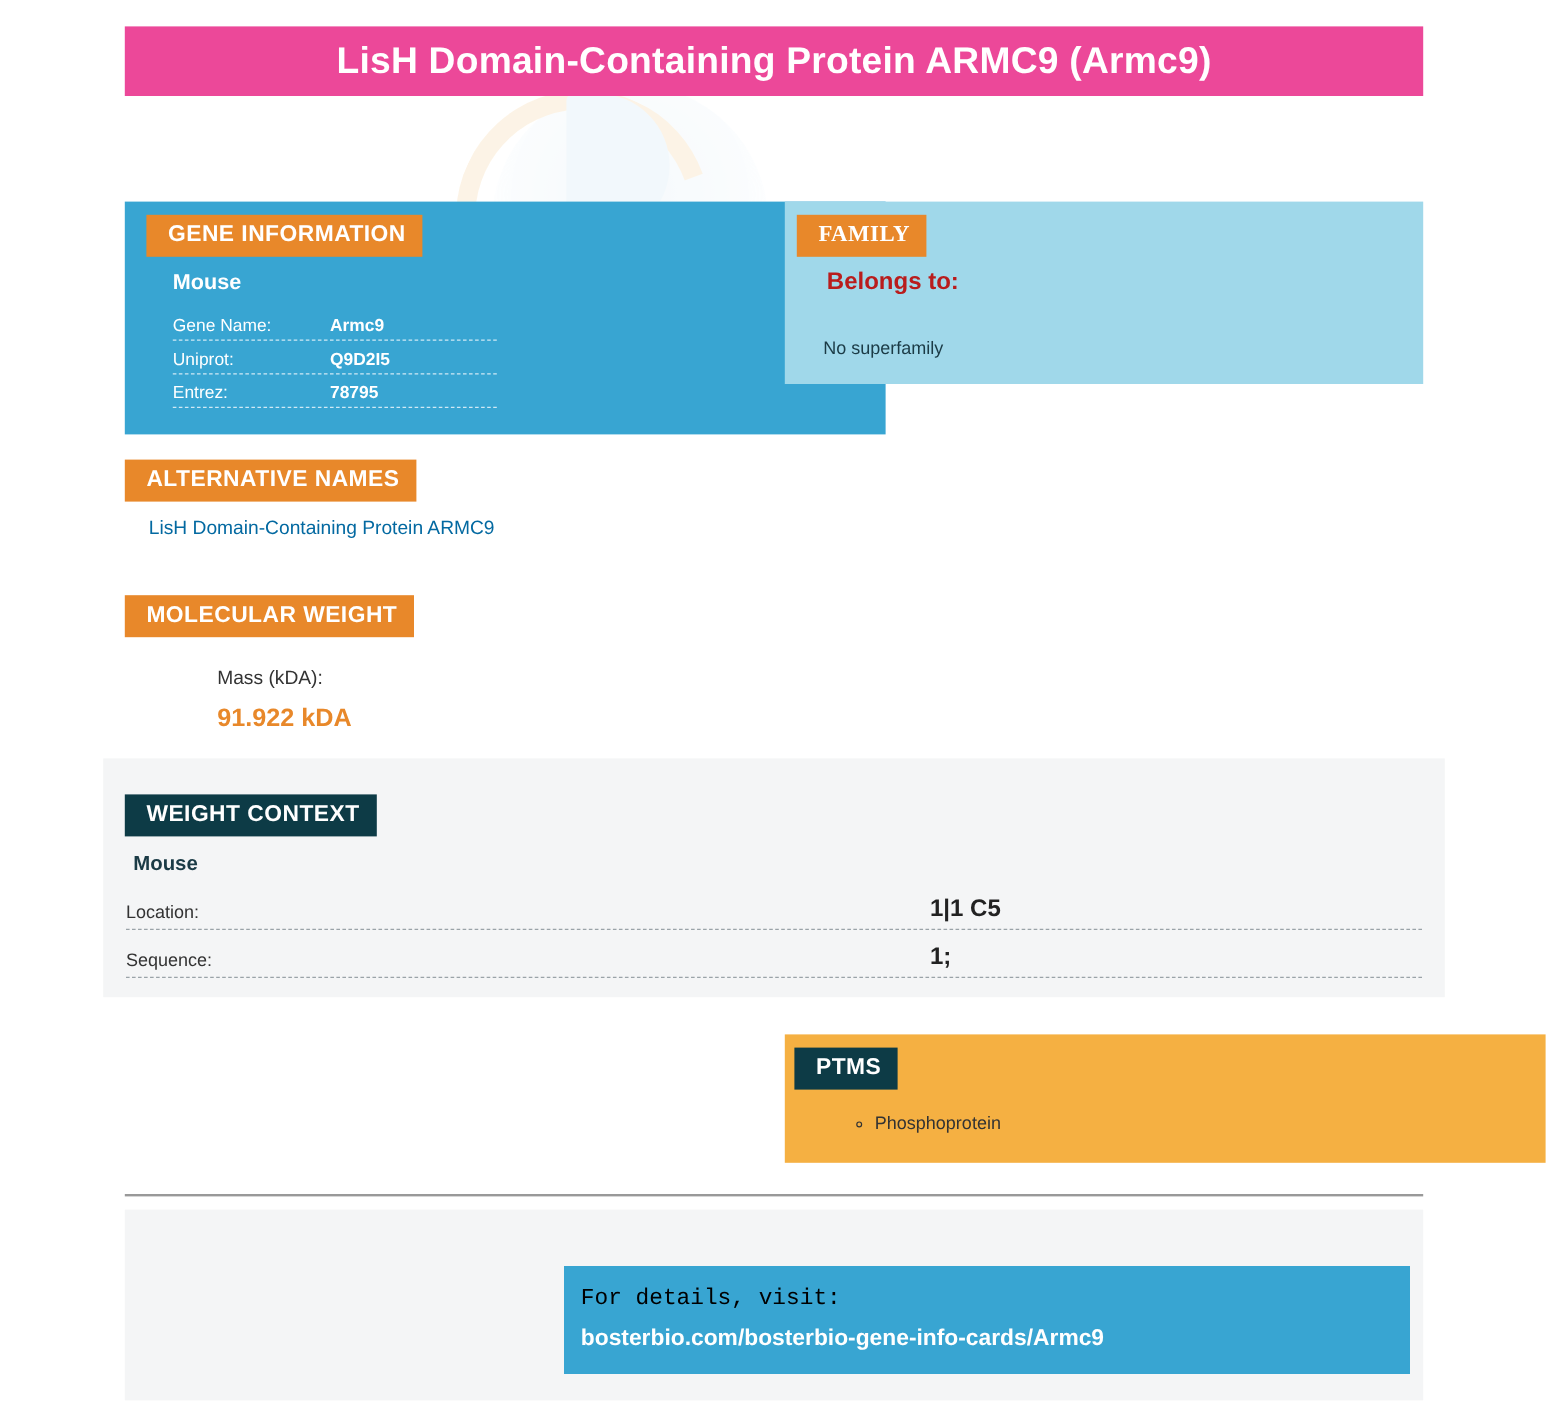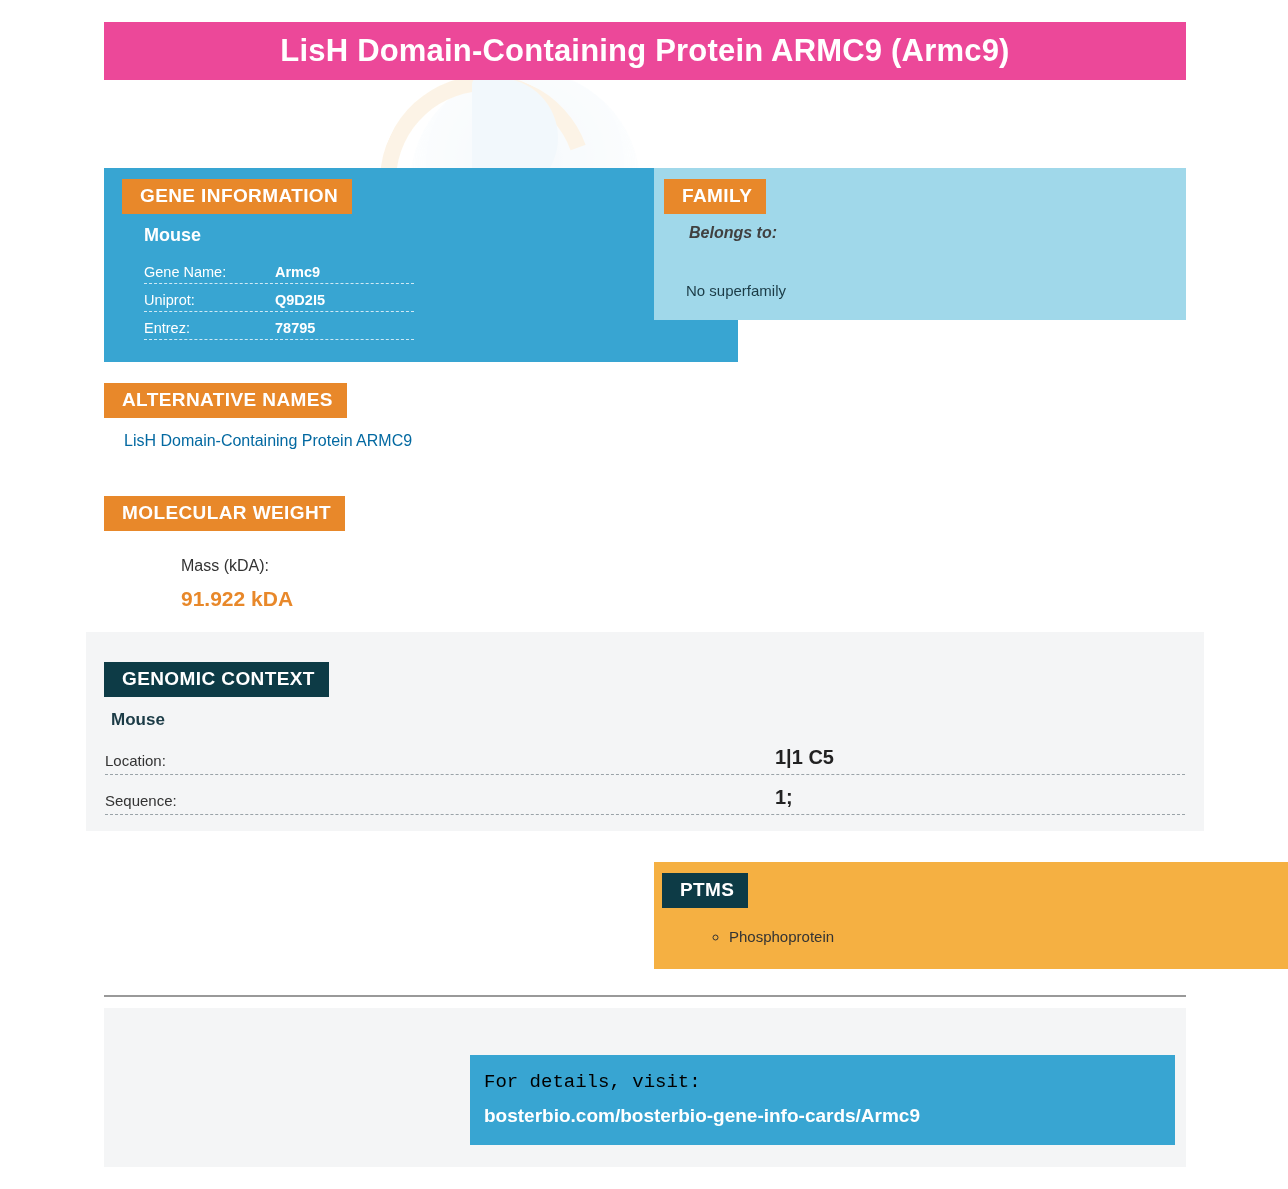--- a/index.html
+++ b/index.html
@@ -149,29 +149,29 @@
     left: 654px;
     top: 168px;
     width: 532px;
     height: 152px;
     background: #a0d8ea;
   }
   .family-panel .tag {
     position: absolute;
     left: 10px;
     top: 11px;
+    font-family: Liberation Serif, serif;
   }
   .family-panel .belongs {
     position: absolute;
     left: 35px;
     top: 56px;
-    font-size: 16px;
-    font-weight: bold;
-    color: #404040;
-    font-style: italic;
+    font-size: 20px;
+    font-weight: bold;
+    color: #b91c1c;
   }
   .family-panel .superfam {
     position: absolute;
     left: 32px;
     top: 114px;
     font-size: 15px;
     color: #1b3b46;
   }
 
   
@@ -369,21 +369,21 @@
   </div>
 
   <span class="tag altnames-tag">ALTERNATIVE NAMES</span>
   <div class="altnames-value">LisH Domain-Containing Protein ARMC9</div>
 
   <span class="tag mw-tag">MOLECULAR WEIGHT</span>
   <div class="mw-label">Mass (kDA):</div>
   <div class="mw-value">91.922 kDA</div>
 
   <div class="genomic-band">
-    <span class="tag dark">GENOMIC CONTEXT</span>
+    <span class="tag dark">WEIGHT CONTEXT</span>
     <div class="species">Mouse</div>
     <div class="gc-rows">
       <div class="gc-row">
         <span class="k">Location:</span>
         <span class="v">1|1 C5</span>
       </div>
       <div class="gc-row">
         <span class="k">Sequence:</span>
         <span class="v">1;</span>
       </div>

